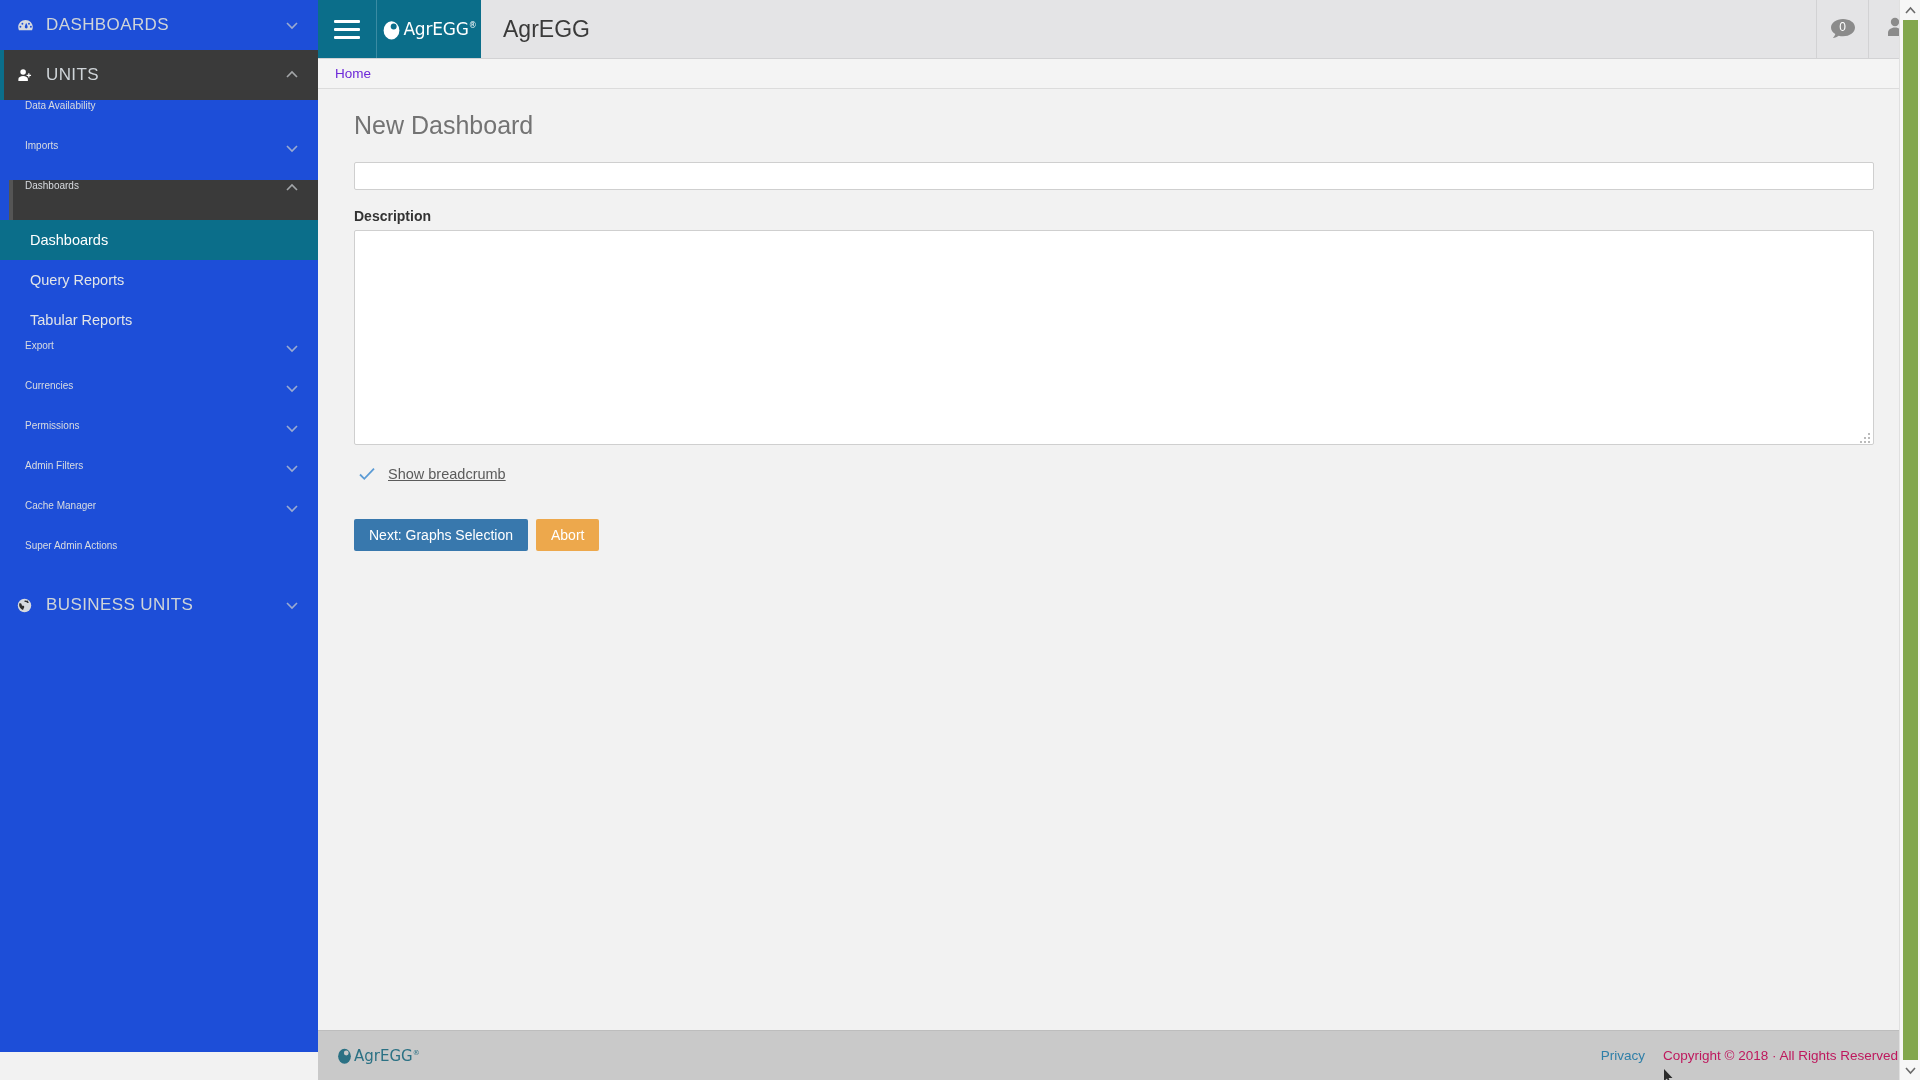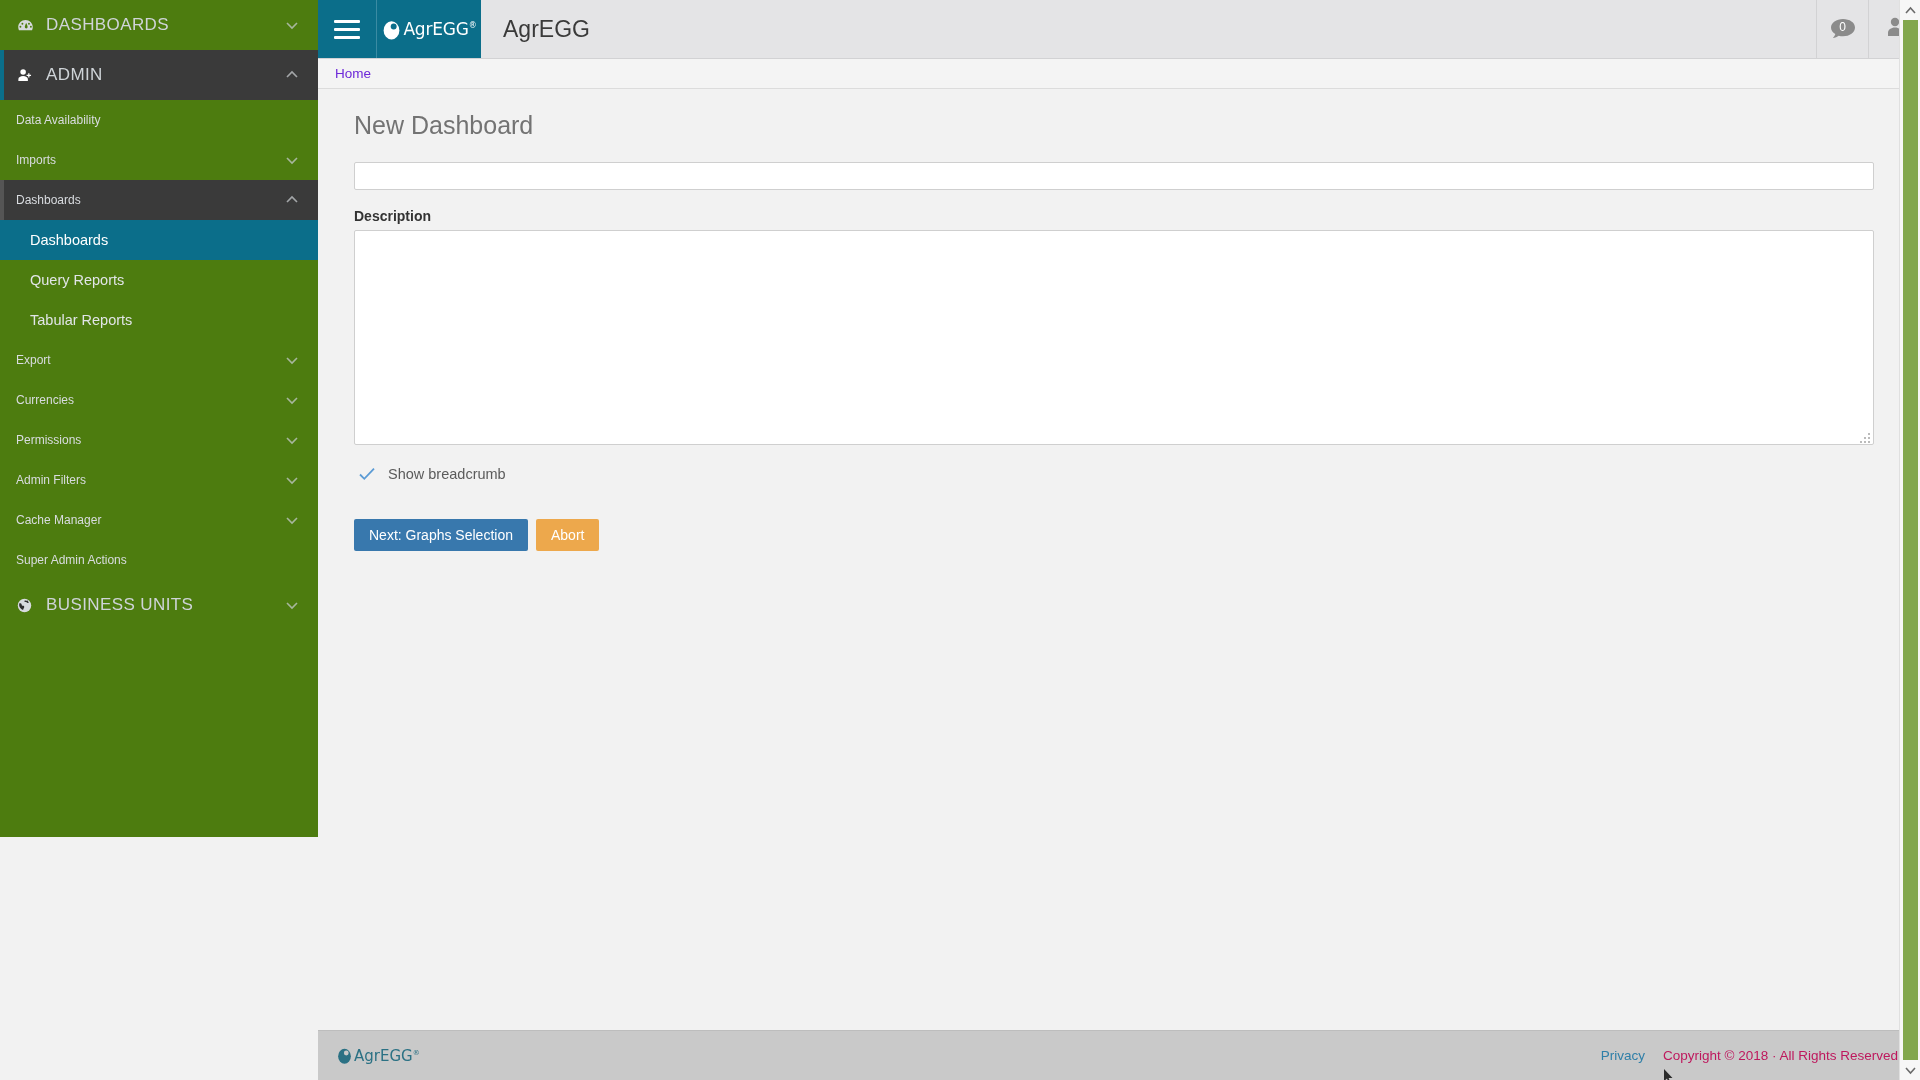--- a/index.html
+++ b/index.html
@@ -6,22 +6,22 @@
   html, body {
     width: 1920px; height: 1080px;
     font-family: "Liberation Sans", sans-serif;
     background: #f2f2f2;
     overflow: hidden;
   }
   .app { position: relative; width: 1920px; height: 1080px; display: flex; }
 
   
   .sidebar {
-    width: 318px; height: 837px;
-    background: #4d7c0f;
+    width: 318px; height: 1052px;
+    background: #1d4ed8;
     flex: 0 0 318px;
     overflow: hidden;
     position: relative;
   }
   .side-section-head {
     height: 50px;
     display: flex; align-items: center;
     padding: 0 18px 0 16px;
     color: #cfd4d8;
     font-size: 17px;
@@ -37,26 +37,27 @@
   .side-section-head .ico {
     width: 26px; flex: 0 0 26px; display: flex; align-items: center;
     color: #d7dade;
   }
   .side-section-head .txt { flex: 1 1 auto; padding-left: 4px; }
   .chev { width: 16px; height: 16px; flex: 0 0 16px; opacity: .75; }
   .chev svg { display: block; }
 
   .side-item {
     height: 40px;
-    display: flex; align-items: center;
+    display: flex; align-items: flex-start;
     padding: 0 18px 0 16px;
     color: #d9dce0;
-    font-size: 12px;
+    font-size: 10px;
     cursor: pointer;
     position: relative;
+    margin-left: 9px;
   }
   .side-item .txt { flex: 1 1 auto; }
   .side-item.expanded { background: #3a3a3a; }
   .side-item.expanded::before {
     content: ""; position: absolute; left: 0; top: 0; bottom: 0;
     width: 4px; background: #555;
   }
   .side-sub {
     height: 40px;
     display: flex; align-items: center;
@@ -143,21 +144,21 @@
   }
   .area-wrap { position: relative; width: 1520px; }
   .grip { position: absolute; right: 3px; bottom: 3px; width: 12px; height: 12px; pointer-events: none; }
 
   .checkrow { display: flex; align-items: center; padding: 20px 0 0 4px; cursor: pointer; }
   .check {
     width: 18px; height: 18px; flex: 0 0 18px;
     display: flex; align-items: center; justify-content: center;
   }
   .check svg { display: block; }
-  .checkrow .lbl { font-size: 14.5px; color: #5b5b5b; padding-left: 12px; }
+  .checkrow .lbl { font-size: 14.5px; color: #5b5b5b; padding-left: 12px; text-decoration: underline; }
 
   .btnrow { display: flex; padding-top: 36px; }
   .btn {
     border: none; border-radius: 2px; cursor: pointer;
     font-family: "Liberation Sans", sans-serif; font-size: 14px;
     padding: 9px 15px; color: #fff; line-height: 1;
   }
   .btn-primary { background: #3878ad; }
   .btn-warn { background: #eda84c; margin-left: 8px; }
 
@@ -213,21 +214,21 @@
           </svg>
       </span>
     </div>
 
     <div class="side-section-head open">
       <span class="ico">
         <svg width="19" height="19" viewBox="0 0 24 24">
             <path fill="#ffffff" d="M9 11a3.5 3.5 0 1 0 0-7 3.5 3.5 0 0 0 0 7zm0 1.5c-3.3 0-6 1.7-6 3.8V19h12v-2.7c0-2.1-2.7-3.8-6-3.8zM19 11h-2v-2h-1.6v2h-2v1.6h2v2H17v-2h2z"></path>
           </svg>
       </span>
-      <span class="txt">ADMIN</span>
+      <span class="txt">UNITS</span>
       <span class="chev">
         <svg width="16" height="16" viewBox="0 0 16 16">
             <path d="M3 10l5-5 5 5" fill="none" stroke="#c6cacd" stroke-width="1.6"></path>
           </svg>
       </span>
     </div>
 
     <div class="side-item">
       <span class="txt">Data Availability</span>
     </div>

